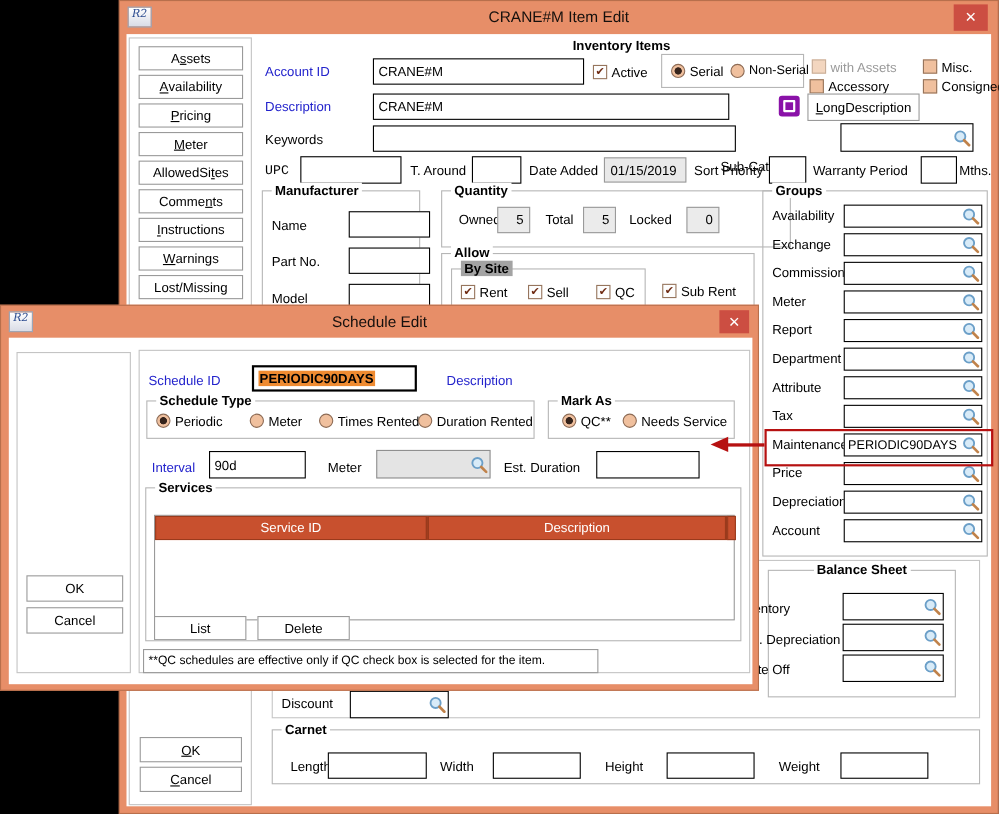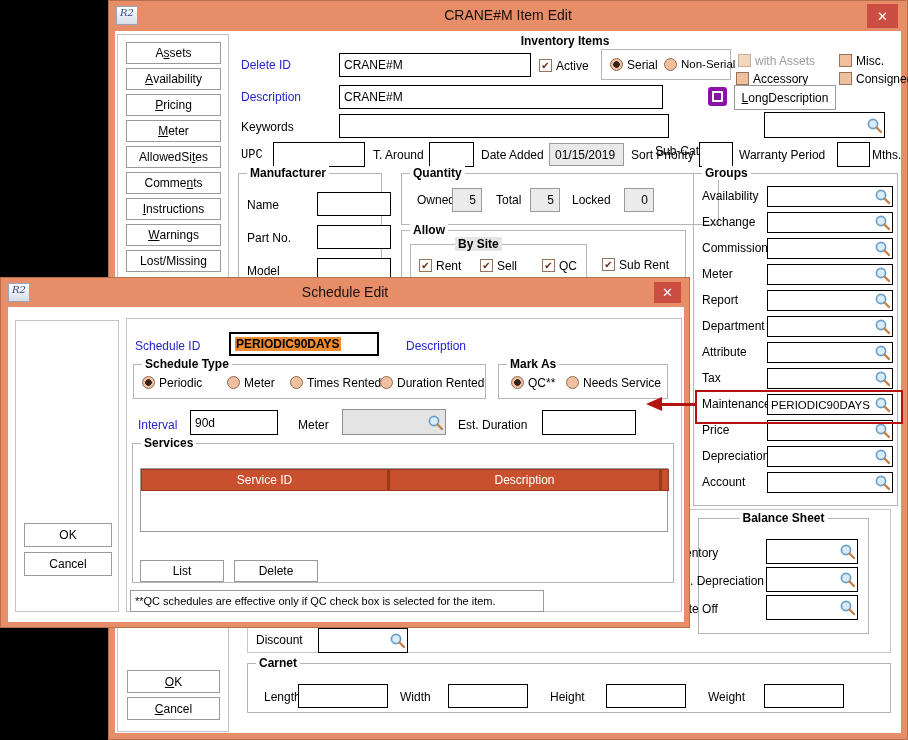--- a/index.html
+++ b/index.html
@@ -180,21 +180,21 @@
           <span>a</span>
           <span>n</span>
           <span>c</span>
           <span>e</span>
           <span>l</span>
         </div>
     </div>
 
     <div class="lbl" style="left:330px;top:3px;width:240px;text-align:center;font-weight:bold;">Inventory Items</div>
 
-    <div class="lbl blbl" style="left:126px;top:27px;">Delete ID</div>
+    <div class="lbl blbl" style="left:126px;top:27px;">Account ID</div>
     <input class="inp" style="left: 224px; top: 22px; width: 192px; height: 24px;" value="CRANE#M">
     <div class="cb on" style="left:424px;top:28px;"></div>
     <div class="lbl" style="left:441px;top:28px;">Active</div>
     <div class="gb" style="left:486px;top:18px;width:130px;height:31px;">
       <div class="rad sel" style="left:8px;top:8px;"></div>
       <div class="lbl" style="left:25px;top:8px;">Serial</div>
       <div class="rad" style="left:62px;top:8px;"></div>
       <div class="lbl" style="left:79px;top:8px;font-size:11.5px;">Non-Serial</div>
     </div>
     <div class="cb dis" style="left:623px;top:23px;"></div>
@@ -267,21 +267,21 @@
       <div class="inp ro num valbox" style="left:50px;top:14px;width:30px;height:24px;justify-content:flex-end;">5</div>
       <div class="lbl" style="left:94px;top:19px;">Total</div>
       <div class="inp ro num valbox" style="left:128px;top:14px;width:30px;height:24px;justify-content:flex-end;">5</div>
       <div class="lbl" style="left:170px;top:19px;">Locked</div>
       <div class="inp ro num valbox" style="left:222px;top:14px;width:30px;height:24px;justify-content:flex-end;">0</div>
     </div>
 
     <div class="gb" style="left:286px;top:199px;width:285px;height:57px;">
       <span class="gt">Allow</span>
       <div class="gb" style="left:8px;top:13px;width:177px;height:39px;">
-        <span class="gt" style="background:#e5e5e5;margin-left:36px;">By Site</span>
+        <span class="gt" style="background:#a3a3a3;">By Site</span>
         <div class="cb on" style="left:8px;top:14px;"></div>
         <div class="lbl" style="left:25px;top:14px;">Rent</div>
         <div class="cb on" style="left:69px;top:14px;"></div>
         <div class="lbl" style="left:86px;top:14px;">Sell</div>
         <div class="cb on" style="left:131px;top:14px;"></div>
         <div class="lbl" style="left:148px;top:14px;">QC</div>
       </div>
       <div class="cb on" style="left:200px;top:27px;"></div>
       <div class="lbl" style="left:217px;top:27px;">Sub Rent</div>
     </div>
@@ -491,21 +491,21 @@
           <svg width="17" height="17" viewBox="0 0 17 17">
             <circle cx="7" cy="7" r="4.6" fill="#d8ebf8" stroke="#6b9fc8" stroke-width="1.7"></circle>
             <line x1="10.5" y1="10.5" x2="15" y2="15" stroke="#c0824a" stroke-width="2.4" stroke-linecap="round"></line>
           </svg>
         </div>
       <div class="lbl" style="left:331px;top:99px;">Est. Duration</div>
       <input class="inp" style="left: 415px; top: 91px; width: 94px; height: 25px;" value="">
 
       <div class="gb" style="left:5px;top:124px;width:542px;height:140px;">
         <span class="gt">Services</span>
-        <div class="abs" style="left:7px;top:24px;width:528px;height:64px;border:1px solid #9a9a9a;background:#fff;">
+        <div class="abs" style="left:7px;top:24px;width:528px;height:96px;border:1px solid #9a9a9a;background:#fff;">
           <div class="thead" style="left:0;top:0;width:528px;">
             <div class="th" style="width:248px;">Service ID</div>
             <div class="th" style="width:272px;">Description</div>
             <div class="th" style="flex:1;border-right:1px solid #9a3a1c;"></div>
           </div>
         </div>
         <div class="btn" style="left:7px;top:116px;width:84px;height:22px;">List</div>
         <div class="btn" style="left:101px;top:116px;width:84px;height:22px;">Delete</div>
       </div>
 

